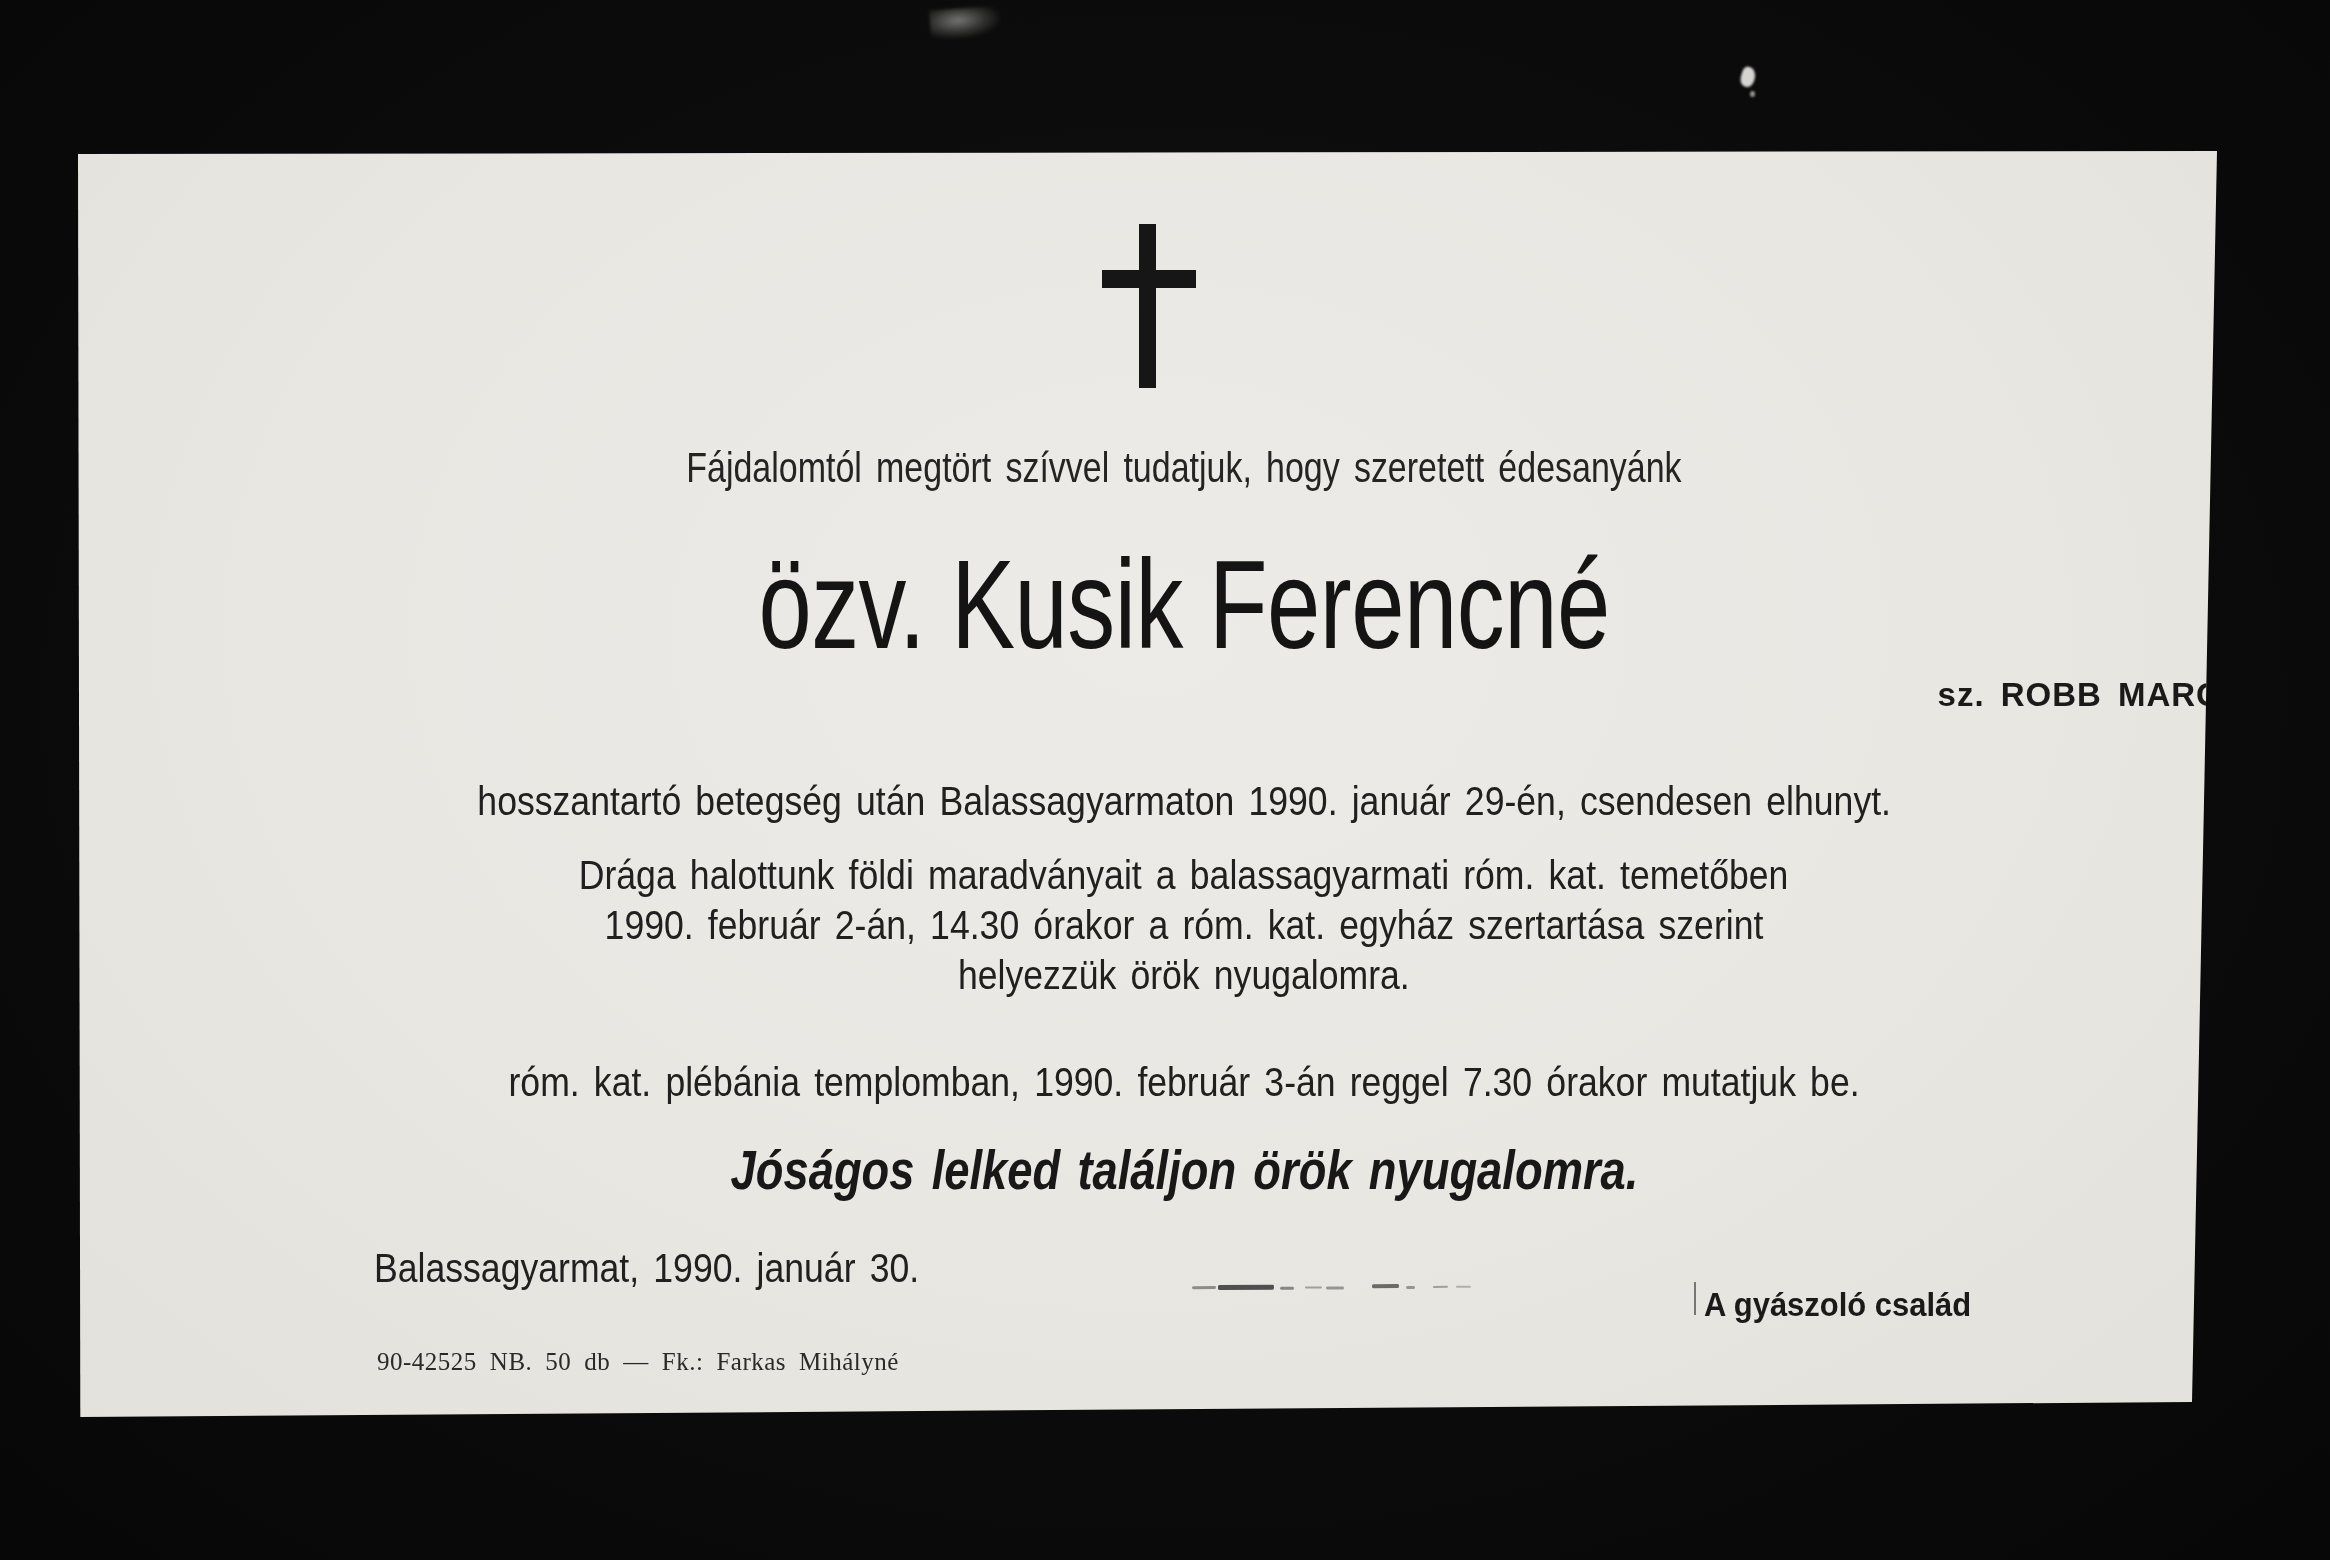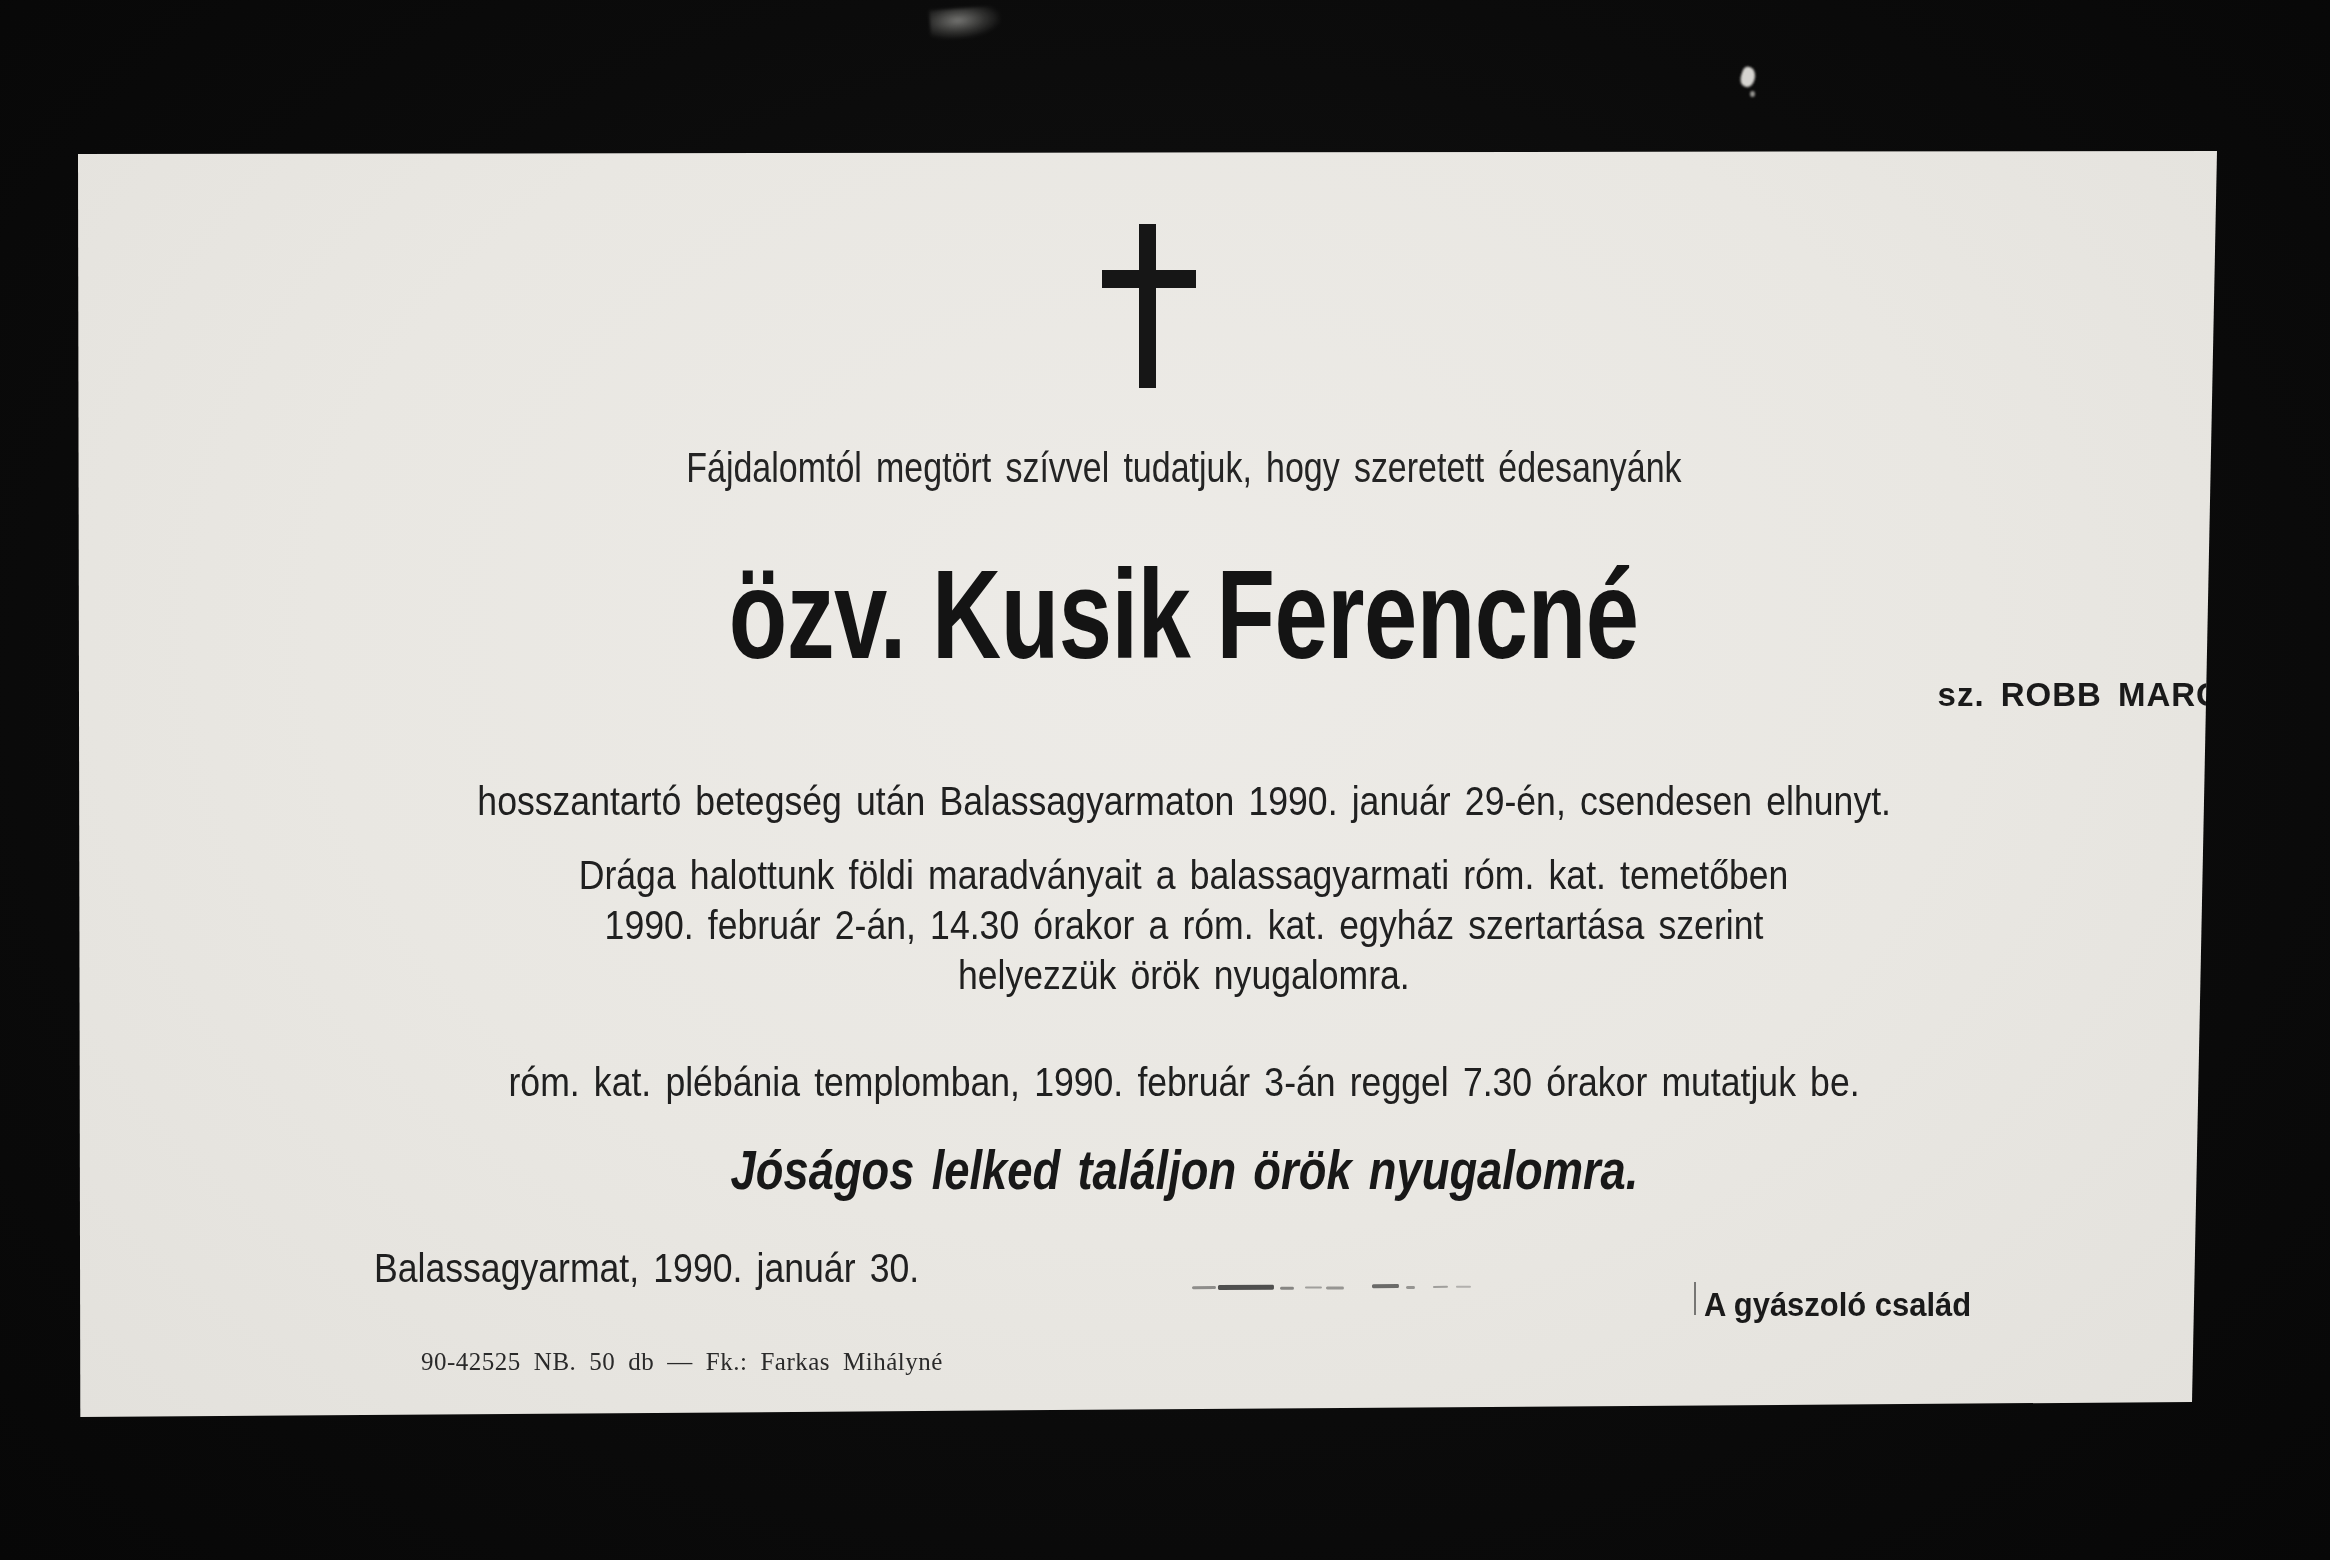--- a/index.html
+++ b/index.html
@@ -80,21 +80,21 @@
   .cond   { display: inline-block; transform-origin: center; }
   .sx76   { transform: scaleX(0.76); }
   .sx79   { transform: scaleX(0.79); }
   .sx81   { transform: scaleX(0.81); }
   .sx89   { transform: scaleX(0.89); }
   .cond-l { display: inline-block; transform-origin: left center; }
   .sx89l  { transform: scaleX(0.89); }
   .sx91l  { transform: scaleX(0.91); }
 
   .intro   { top: 295px; font-size: 43px; word-spacing: 0.14em; color: #242424; }
-  .name    { top: 401px; font-size: 126px; font-weight: bold; letter-spacing: -0.005em; color: #141414; }
+  .name    { top: 391px; font-size: 126px; font-weight: normal; letter-spacing: -0.005em; color: #141414; }
   .maiden  { top: 527px; font-size: 33px; font-weight: bold; letter-spacing: 0.03em; word-spacing: 0.18em; color: #1a1a1a; text-align: right; }
   .body-line { font-size: 40px; word-spacing: 0.12em; color: #202020; }
   .t-p1    { top: 630px; }
   .t-p2a   { top: 704px; text-align: center; }
   .t-p2b   { top: 754px; }
   .t-p2c   { top: 804px; }
   .t-p3a   { top: 864px; }
   .t-p3b   { top: 911px; }
   .motto   { top: 991px; font-size: 56px; font-weight: bold; font-style: italic; word-spacing: 0.1em; color: #181818; }
 
@@ -127,21 +127,20 @@
   .printinfo {
     position: absolute;
     left: 299px; top: 1198px;
     font-family: "Liberation Serif", serif;
     font-size: 25px;
     line-height: 1;
     white-space: nowrap;
     letter-spacing: 0.02em;
     word-spacing: 0.25em;
     color: #2a2a2a;
-    margin-left: 44px;
   }
 
   
   .strike { position: absolute; left: 0; top: 0; transform: rotate(-0.3deg); }
   .strike span { position: absolute; background: #343434; border-radius: 1.5px; }
   .sg1 { left: 1108px; top: 1141px; width: 24px; height: 3px; opacity: 0.50; }
   .sg2 { left: 1134px; top: 1140px; width: 56px; height: 4.6px; opacity: 0.85; }
   .sg3 { left: 1196px; top: 1142px; width: 13.7px; height: 3px; opacity: 0.55; }
   .sg4 { left: 1221px; top: 1142px; width: 16.7px; height: 2.3px; opacity: 0.40; }
   .sg5 { left: 1242px; top: 1142px; width: 17.5px; height: 3px; opacity: 0.45; }

